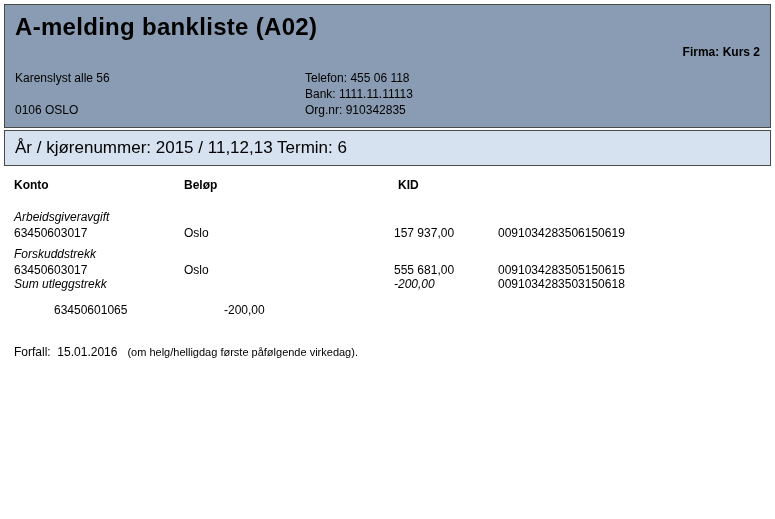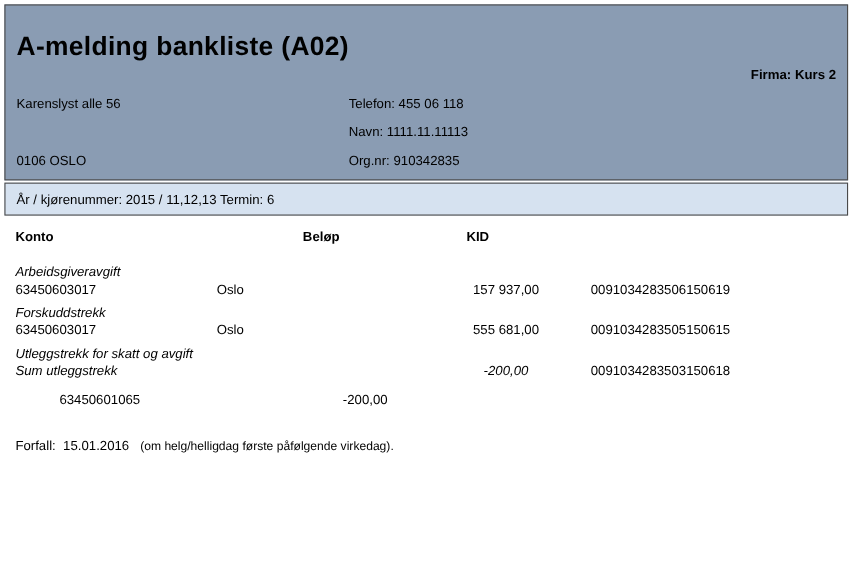--- a/index.html
+++ b/index.html
@@ -11,65 +11,63 @@
     background: #fff;
     width: 775px;
   }
   .page {
     width: 775px;
     box-sizing: border-box;
   }
   .header-box {
     border: 1px solid #4a4a4a;
     background: #8a9cb3;
-    padding: 24px 10px 10px 10px;
+    padding: 8px 10px 10px 10px;
     margin: 4px 4px 2px 4px;
   }
   .title {
     font-size: 24px;
     font-weight: 900;
     margin: 0 0 4px 0;
     letter-spacing: 0.3px;
   }
   .firma {
     font-size: 12px;
     font-weight: 700;
     margin-bottom: 12px;
     text-align: right;
   }
   .info-grid {
     display: grid;
     grid-template-columns: 290px 1fr;
     column-gap: 0;
     row-gap: 2px;
     font-size: 12px;
-    gap: 12px;
   }
   .param-box {
     border: 1px solid #4a4a4a;
     background: #d6e2f0;
     padding: 7px 10px;
     margin: 0 4px 2px 4px;
-    font-size: 12px;
+    font-size: 17px;
   }
   .content {
     padding: 10px 14px 6px 14px;
   }
   .row {
     display: grid;
     grid-template-columns: 170px 210px 100px 250px;
     align-items: baseline;
     font-size: 12px;
-    gap: 13px;
   }
   .row.head {
     font-weight: 700;
     margin-bottom: 18px;
   }
-  .row .amount { text-align: center; padding-right: 20px; }
+  .row .amount { text-align: left; padding-right: 20px; }
   .row .kid { padding-left: 4px; }
   .section-label {
     font-style: italic;
     font-size: 12px;
     margin-top: 8px;
     margin-bottom: 2px;
   }
   .sum-line {
     font-style: italic;
   }
@@ -92,21 +90,21 @@
     <span>Kurs 2</span>
   </div>
   <div class="info-grid">
     <div>Karenslyst alle 56</div>
     <div>
       <span>Telefon:</span>
       <span>455 06 118</span>
     </div>
     <div></div>
     <div>
-      <span>Navn:</span>
+      <span>Bank:</span>
       <span>1111.11.11113</span>
     </div>
     <div>0106 OSLO</div>
     <div>
       <span>Org.nr:</span>
       <span>910342835</span>
     </div>
   </div>
 </div>
 
@@ -131,21 +129,20 @@
   </div>
 
   <div class="section-label gap-lg">Forskuddstrekk</div>
   <div class="row">
     <div>63450603017</div>
     <div>Oslo</div>
     <div class="amount">555 681,00</div>
     <div class="kid">0091034283505150615</div>
   </div>
 
-  <div class="section-label gap-lg">Utleggstrekk for skatt og avgift</div>
   <div class="row sum-line">
     <div style="grid-column:1 / span 2;">Sum utleggstrekk</div>
     <div class="amount">-200,00</div>
     <div class="kid" style="font-style:normal;">0091034283503150618</div>
   </div>
 
   <div class="row gap-md">
     <div>63450601065</div>
     <div class="amount">-200,00</div>
     <div class="kid"></div>

